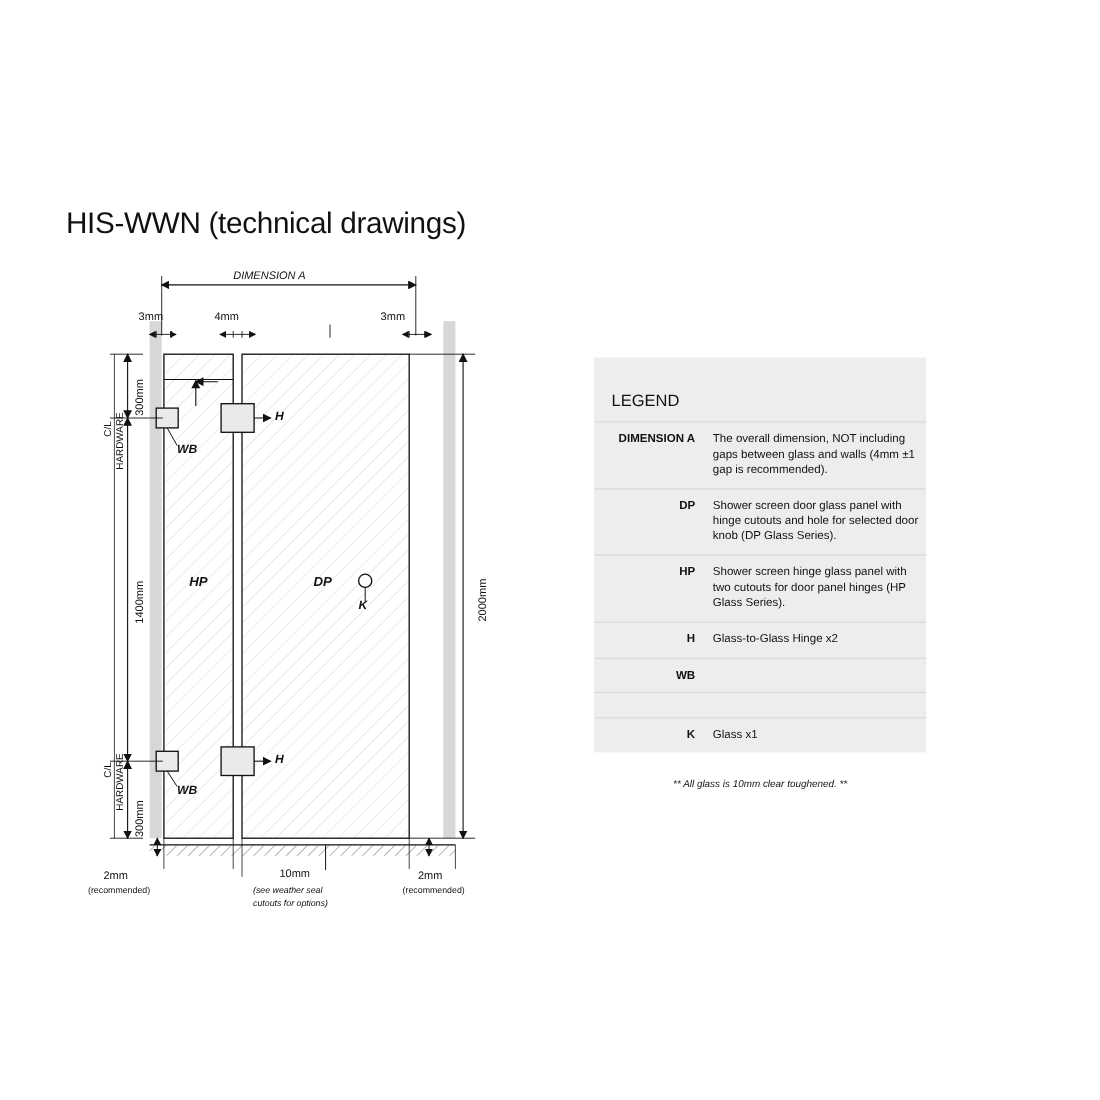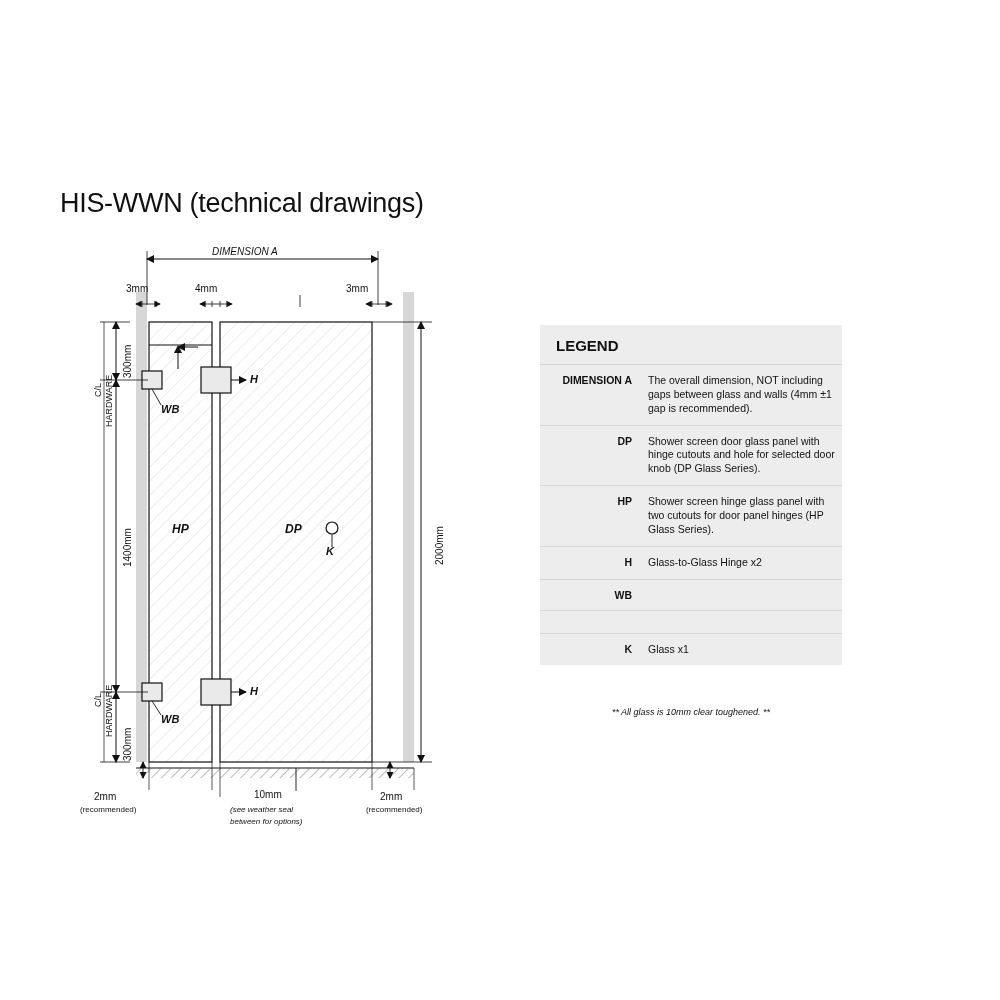--- a/index.html
+++ b/index.html
@@ -57,23 +57,24 @@
   
   #legend {
     position: absolute;
     left: 540px;
     top: 325px;
     width: 302px;
     background: #ededed;
   }
   #legend .legend-title {
     font-size: 15px;
-    font-weight: bold;
+    font-weight: normal;
     padding: 12px 0 10px 16px;
     border-bottom: 1px solid #d6d6d6;
+    margin-top: 19px;
   }
   .legend-row {
     display: flex;
     border-bottom: 1px solid #d6d6d6;
     min-height: 26px;
   }
   .legend-row:last-of-type { border-bottom: none; }
   .legend-key {
     width: 100px;
     flex: 0 0 100px;
@@ -232,21 +233,21 @@
   <div class="lbl bold italic" style="left:101px; top:158px; font-size:11px;">WB</div>
   <div class="lbl bold italic" style="left:101px; top:468px; font-size:11px;">WB</div>
   <div class="lbl bold italic" style="left:266px; top:300px; font-size:11px;">K</div>
 
   
   <div class="lbl" style="left:34px; top:546px;">2mm</div>
   <div class="lbl tiny" style="left:20px; top:560px;">(recommended)</div>
 
   <div class="lbl" style="left:194px; top:544px;">10mm</div>
   <div class="lbl tiny italic" style="left:170px; top:560px;">(see weather seal</div>
-  <div class="lbl tiny italic" style="left:170px; top:572px;">between for options)</div>
+  <div class="lbl tiny italic" style="left:170px; top:572px;">cutouts for options)</div>
 
   <div class="lbl" style="left:320px; top:546px;">2mm</div>
   <div class="lbl tiny" style="left:306px; top:560px;">(recommended)</div>
 </div>
 
 <div id="legend">
   <div class="legend-title">LEGEND</div>
 
   <div class="legend-row">
     <div class="legend-key">DIMENSION A</div>

